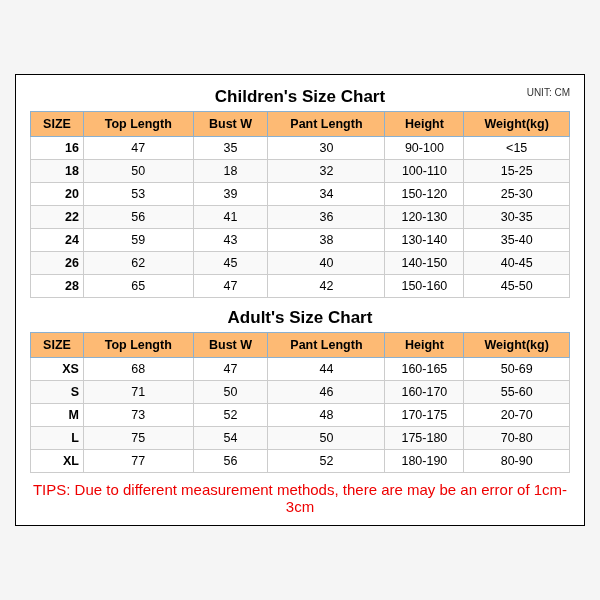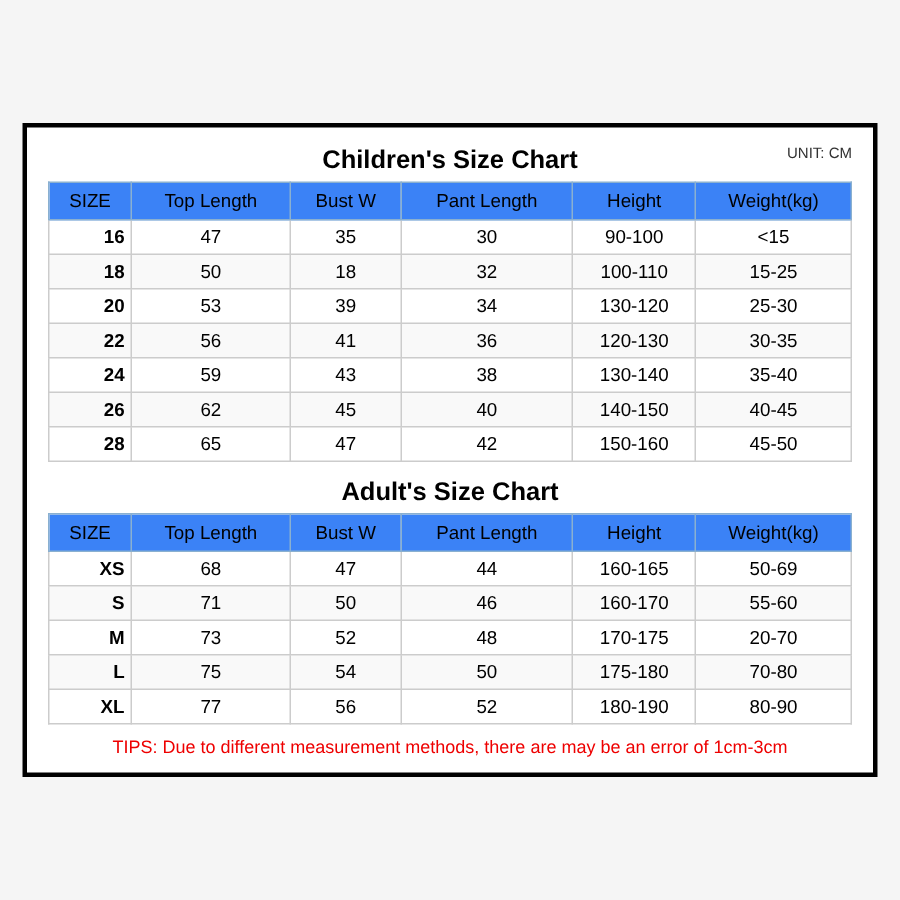--- a/index.html
+++ b/index.html
@@ -7,21 +7,21 @@
       width: 600px;
       height: 600px;
       background: #f5f5f5;
       display: flex;
       align-items: center;
       justify-content: center;
       font-family: Arial, sans-serif;
     }
     .chart-container {
       background: #fff;
-      border: 3px solid #000000;
+      border: 1px solid #000000;
       width: 570px;
       padding: 12px 14px 10px;
     }
     .section-title {
       text-align: center;
       font-size: 17px;
       font-weight: bold;
       margin-bottom: 4px;
       position: relative;
     }
@@ -32,25 +32,25 @@
       font-size: 10px;
       font-weight: normal;
       color: #333;
     }
     table {
       width: 100%;
       border-collapse: collapse;
       font-size: 12.5px;
     }
     table th {
-      background: #3b82f6;
+      background: #fdba74;
       border: 1px solid #8ab0d0;
       padding: 5px 4px;
       text-align: center;
-      font-weight: normal;
+      font-weight: bold;
     }
     table td {
       border: 1px solid #ccc;
       padding: 4px 4px;
       text-align: center;
     }
     table tr:nth-child(even) td {
       background: #f9f9f9;
     }
     table tr:nth-child(odd) td {
@@ -58,21 +58,21 @@
     }
     td.size-col {
       font-weight: bold;
       text-align: right;
     }
     .section-gap {
       height: 10px;
     }
     .tips {
       margin-top: 8px;
-      font-size: 12px;
+      font-size: 15px;
       color: #e00;
       text-align: center;
     }
   </style>
 </head>
 <body>
 
 <div class="chart-container">
 
   <div class="section-title">
@@ -106,21 +106,21 @@
           <td>18</td>
           <td>32</td>
           <td>100-110</td>
           <td>15-25</td>
         </tr>
         <tr>
           <td class="size-col">20</td>
           <td>53</td>
           <td>39</td>
           <td>34</td>
-          <td>130-120</td>
+          <td>150-120</td>
           <td>25-30</td>
         </tr>
         <tr>
           <td class="size-col">22</td>
           <td>56</td>
           <td>41</td>
           <td>36</td>
           <td>120-130</td>
           <td>30-35</td>
         </tr>

